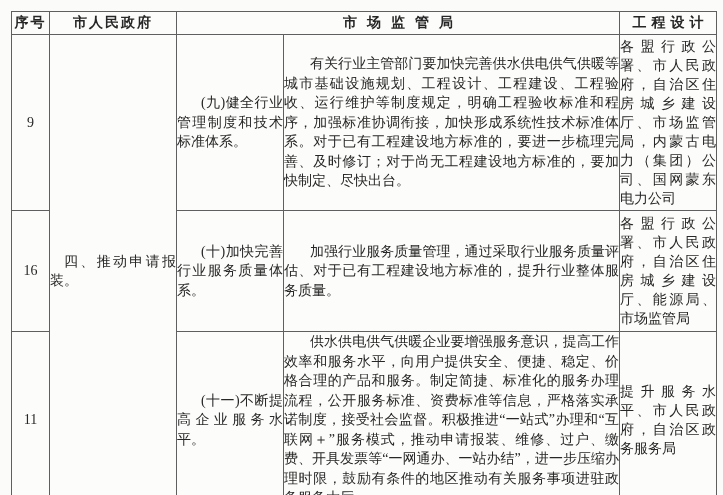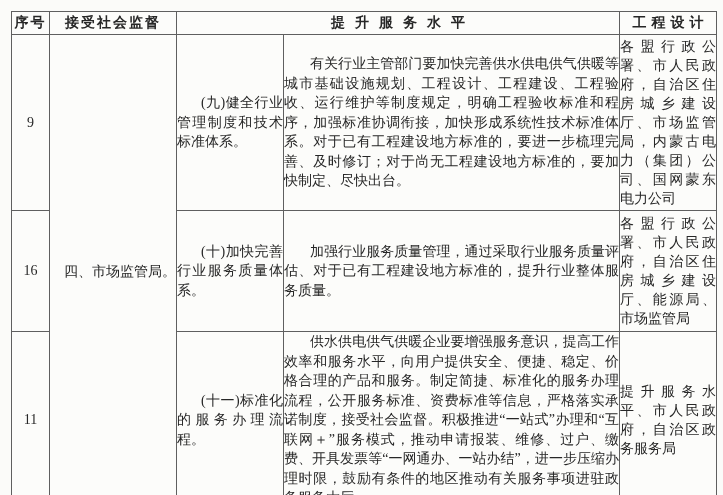--- a/index.html
+++ b/index.html
@@ -86,30 +86,30 @@
     <colgroup>
       <col style="width:38px">
       <col style="width:127px">
       <col style="width:107px">
       <col style="width:336px">
       <col style="width:97px">
     </colgroup>
     <thead>
       <tr>
         <th class="hdr">序号</th>
-        <th class="hdr">接受社会监督</th>
-        <th class="hdr hdr-content" colspan="2">提升服务水平</th>
+        <th class="hdr">市人民政府</th>
+        <th class="hdr hdr-content" colspan="2">市场监管局</th>
         <th class="hdr hdr-unit">工程设计</th>
       </tr>
     </thead>
     <tbody>
       <tr class="row-9">
         <td class="no-cell">9</td>
         <td class="group-cell" rowspan="3">
-          <div class="group-text">四、市场监管局。</div>
+          <div class="group-text">四、推动申请报装。</div>
         </td>
         <td class="subtask-cell">
           <div class="subtask-text">(九)健全行业管理制度和技术标准体系。</div>
         </td>
         <td class="content-cell">
           <div class="content-text">有关行业主管部门要加快完善供水供电供气供暖等城市基础设施规划、工程设计、工程建设、工程验收、运行维护等制度规定，明确工程验收标准和程序，加强标准协调衔接，加快形成系统性技术标准体系。对于已有工程建设地方标准的，要进一步梳理完善、及时修订；对于尚无工程建设地方标准的，要加快制定、尽快出台。</div>
         </td>
         <td class="unit-cell">
           <div class="unit-text">各盟行政公署、市人民政府，自治区住房城乡建设厅、市场监管局，内蒙古电力（集团）公司、国网蒙东电力公司</div>
         </td>
@@ -122,21 +122,21 @@
         <td class="content-cell">
           <div class="content-text">加强行业服务质量管理，通过采取行业服务质量评估、对于已有工程建设地方标准的，提升行业整体服务质量。</div>
         </td>
         <td class="unit-cell">
           <div class="unit-text">各盟行政公署、市人民政府，自治区住房城乡建设厅、能源局、市场监管局</div>
         </td>
       </tr>
       <tr class="row-11">
         <td class="no-cell">11</td>
         <td class="subtask-cell">
-          <div class="subtask-text">(十一)标准化的服务办理流程。</div>
+          <div class="subtask-text">(十一)不断提高企业服务水平。</div>
         </td>
         <td class="content-cell">
           <div class="content-text">供水供电供气供暖企业要增强服务意识，提高工作效率和服务水平，向用户提供安全、便捷、稳定、价格合理的产品和服务。制定简捷、标准化的服务办理流程，公开服务标准、资费标准等信息，严格落实承诺制度，接受社会监督。积极推进“一站式”办理和“互联网＋”服务模式，推动申请报装、维修、过户、缴费、开具发票等“一网通办、一站办结”，进一步压缩办理时限，鼓励有条件的地区推动有关服务事项进驻政务服务大厅。</div>
         </td>
         <td class="unit-cell">
           <div class="unit-text">提升服务水平、市人民政府，自治区政务服务局</div>
         </td>
       </tr>
     </tbody>
   </table>

